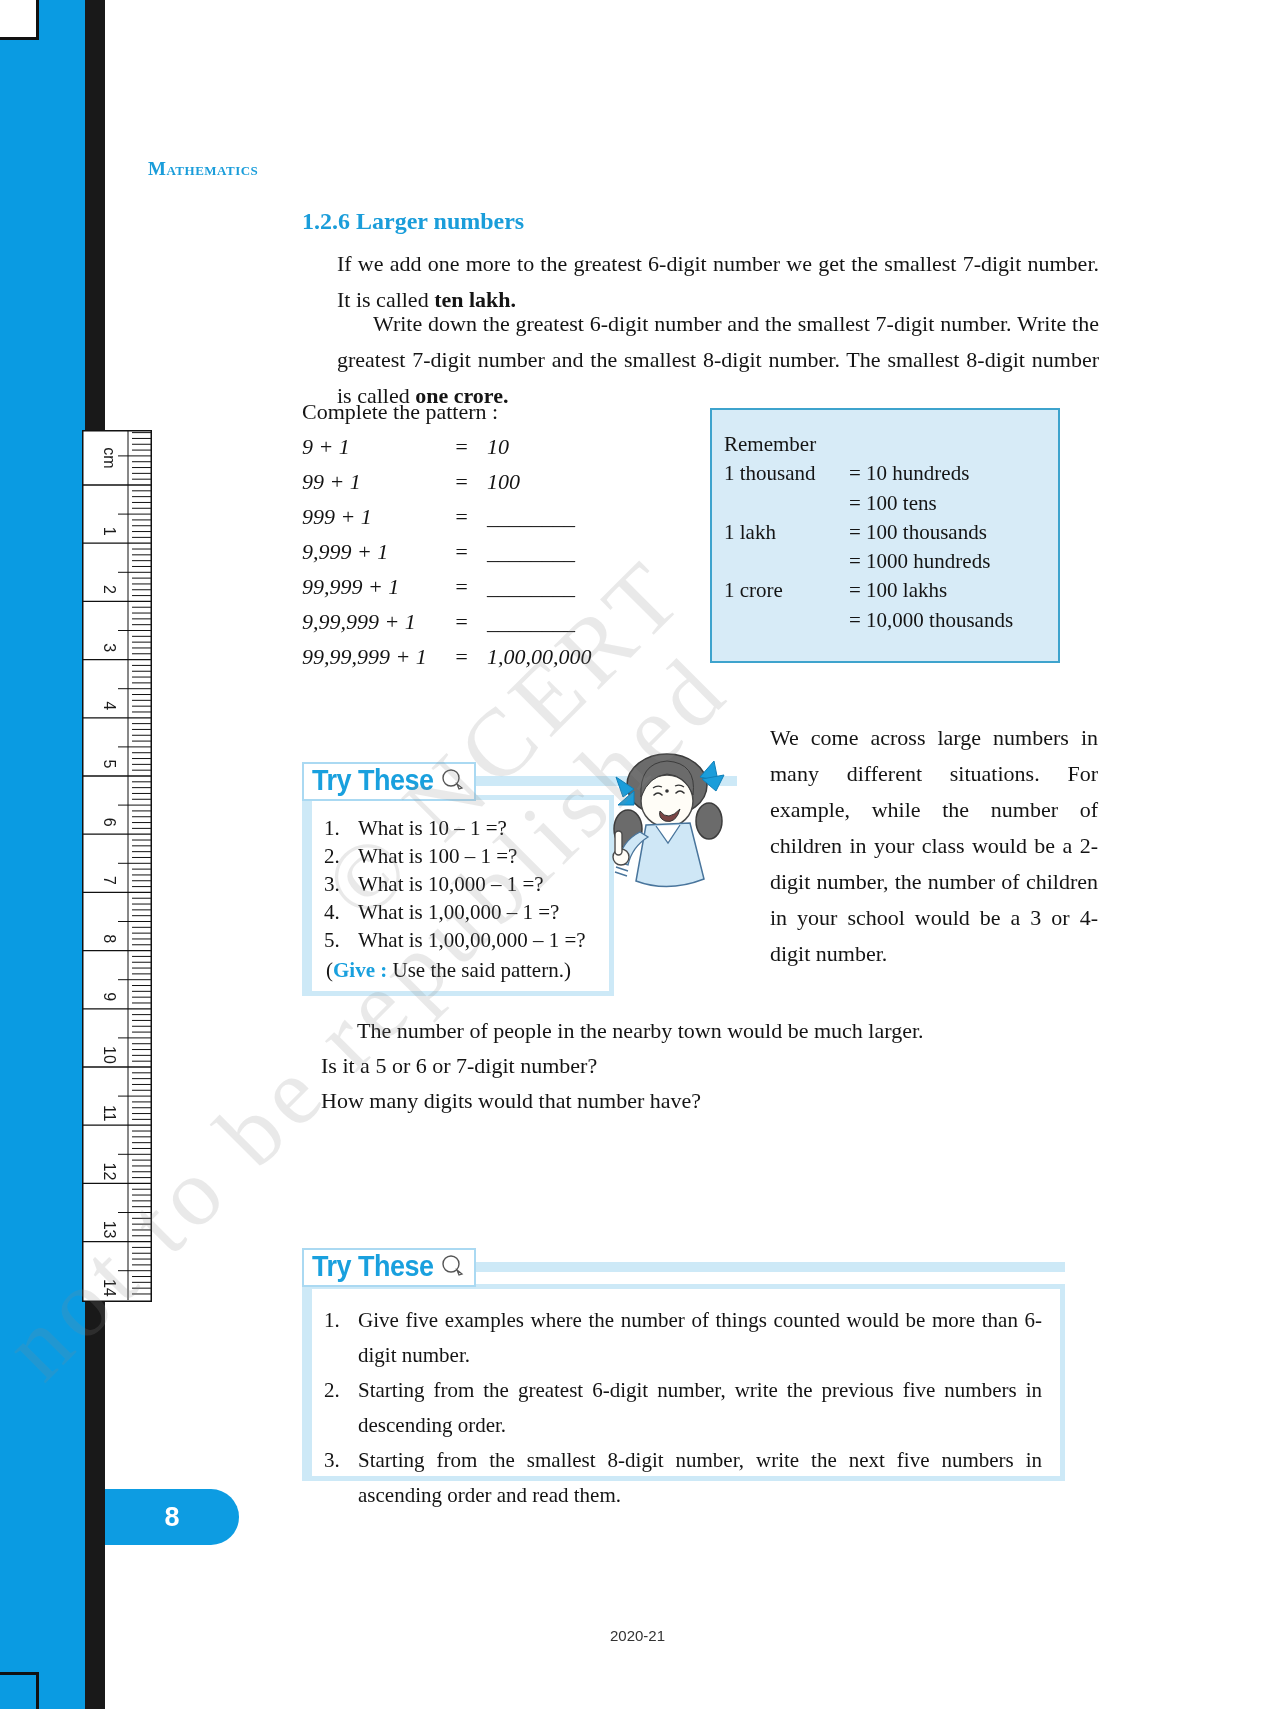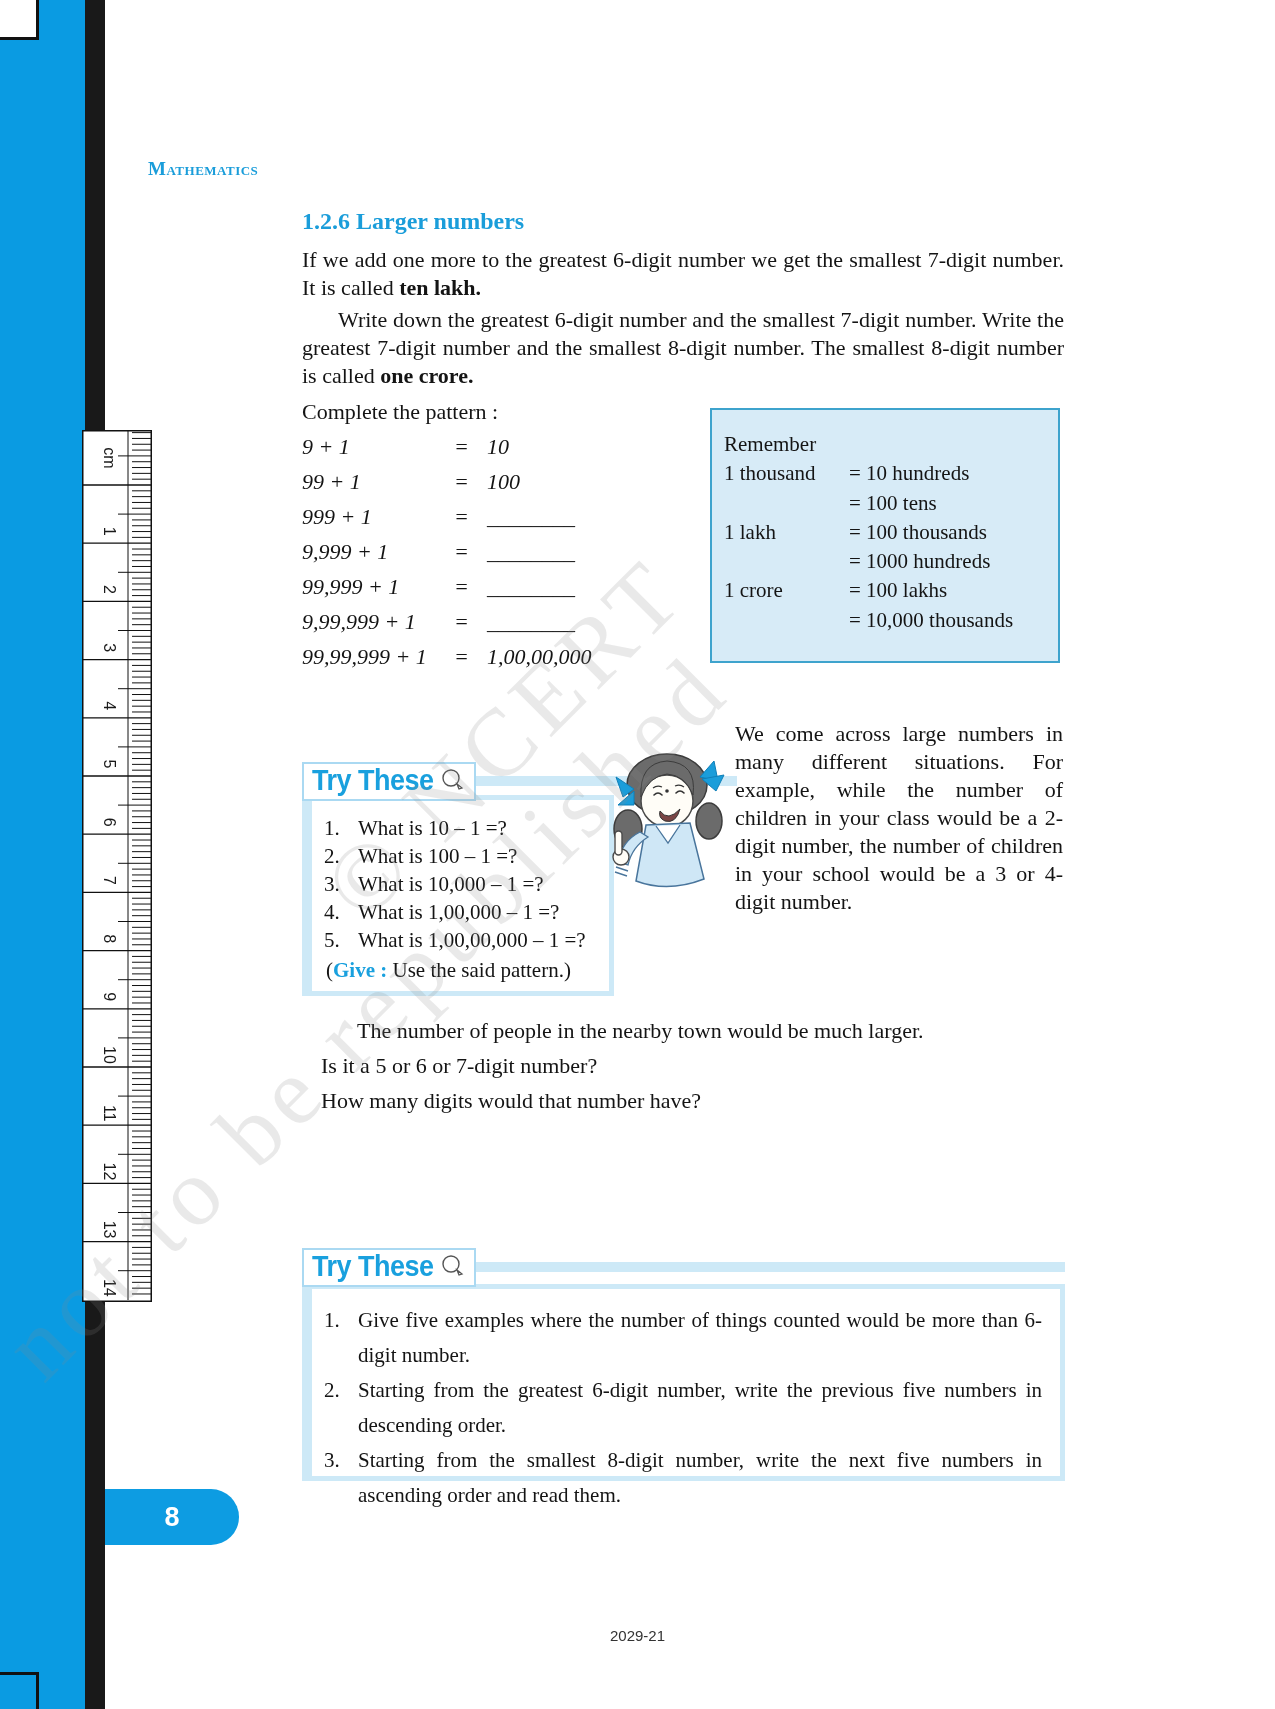--- a/index.html
+++ b/index.html
@@ -13,21 +13,21 @@
               border-right:3px solid #111;border-bottom:3px solid #111;z-index:2;}
   .corner-bottom{position:absolute;left:0;top:1672px;width:36px;height:37px;
               border-right:3px solid #111;border-top:3px solid #111;z-index:2;}
   
   .ruler{position:absolute;left:82px;top:430px;z-index:3;}
   
   .book-header{position:absolute;left:148px;top:158px;font-variant:small-caps;font-weight:bold;
                font-size:19px;color:#1a9dda;letter-spacing:.5px;}
   .sec-heading{position:absolute;left:302px;top:208px;font-size:24px;font-weight:bold;color:#1a9dda;}
   
-  .para{position:absolute;font-size:22px;line-height:28px;text-align:justify;}
+  .para{position:absolute;font-size:22px;line-height:36px;text-align:justify;margin-left:35px;}
   .p1{left:302px;top:246px;width:762px;}
   .p2{left:302px;top:306px;width:762px;text-indent:36px;}
   .pattern-intro{position:absolute;left:302px;top:399px;font-size:22px;}
   .pattern{position:absolute;left:302px;top:434px;font-size:22px;font-style:italic;}
   .pat-row{display:flex;height:35px;align-items:baseline;}
   .pat-expr{width:152px;}
   .pat-eq{width:33px;}
   
   .remember{position:absolute;left:710px;top:408px;width:350px;height:255px;box-sizing:border-box;
             background:#d7ebf7;border:2.5px solid #3ea3cd;padding:20px 12px;font-size:21px;line-height:29.3px;}
@@ -427,15 +427,15 @@
           <span class="t-text">Starting from the greatest 6-digit number, write the previous five numbers in descending order.</span>
         </div>
       <div class="t-item">
           <span class="t-num">3.</span>
           <span class="t-text">Starting from the smallest 8-digit number, write the next five numbers in ascending order and read them.</span>
         </div>
     </div>
   </div>
 
   <div class="page-badge">8</div>
-  <div class="footer-year">2029-21</div>
+  <div class="footer-year">2020-21</div>
 
 </div>
 
 </body></html>

